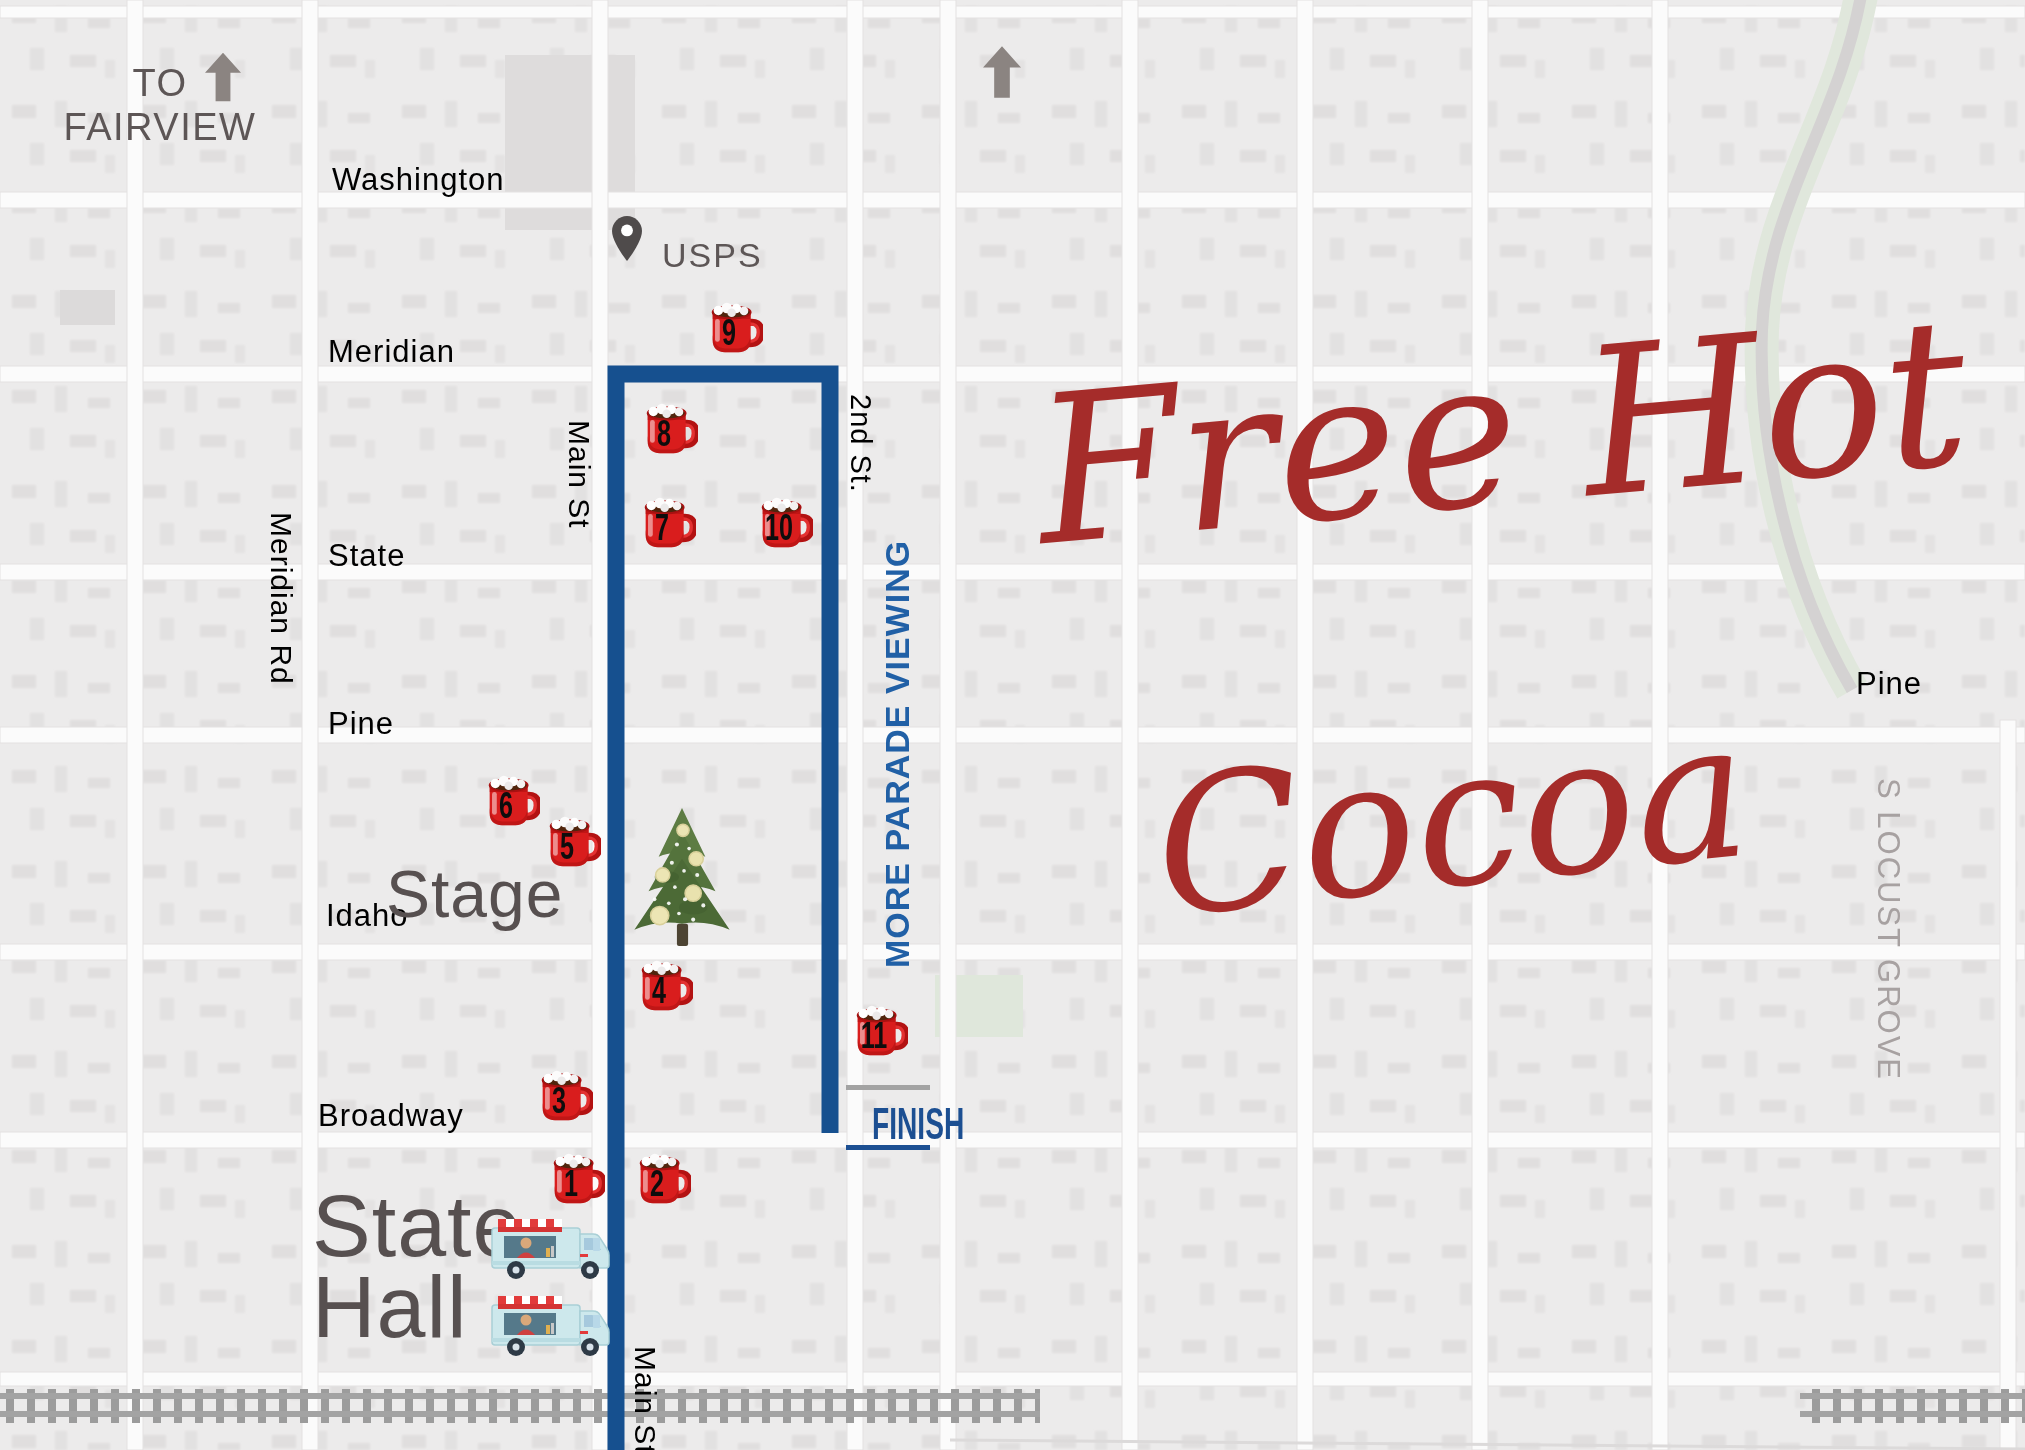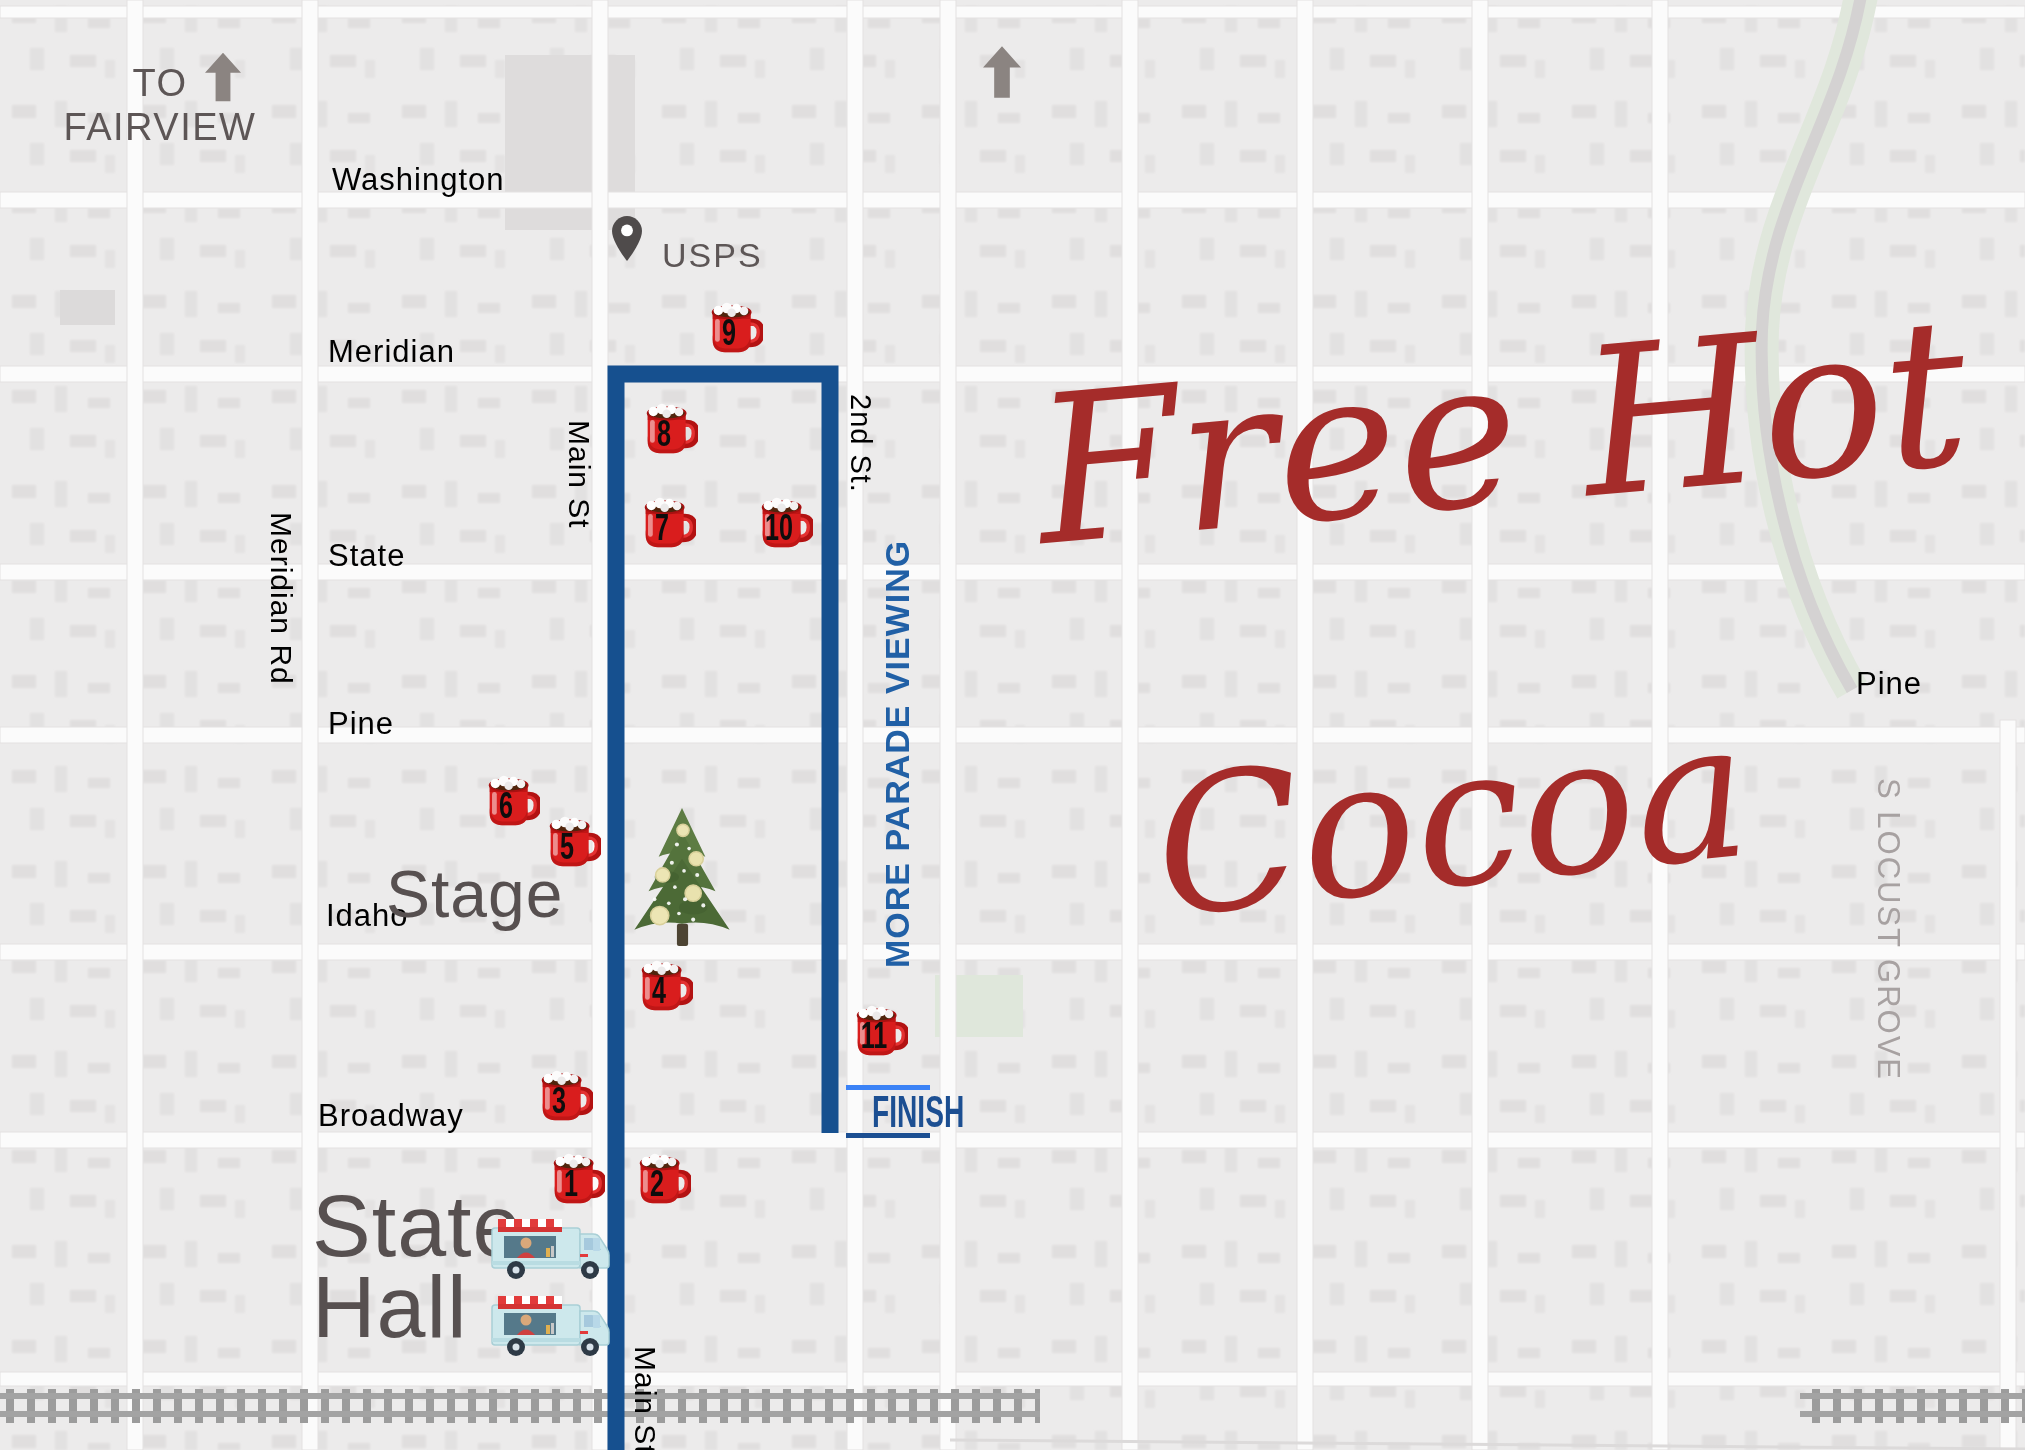--- a/index.html
+++ b/index.html
@@ -12,22 +12,22 @@
   .light{color:#a7a1a1;font-size:31px;letter-spacing:2px;}
   .big{position:absolute;color:#575050;font-size:66px;letter-spacing:1px;white-space:nowrap;}
   .cityhall{font-size:88px;line-height:.92;}
   .tofair{position:absolute;left:60px;top:62px;width:200px;text-align:center;color:#5d5656;
           font-size:38px;letter-spacing:1.5px;line-height:1.15;}
   .script{position:absolute;font-family:"DejaVu Serif",serif;font-style:italic;
           color:#a52c2a;white-space:nowrap;line-height:1;}
   .viewing{position:absolute;left:878px;top:488px;height:480px;writing-mode:vertical-rl;
            transform:rotate(180deg);color:#2160a6;font-weight:700;font-size:34px;
            letter-spacing:1px;white-space:nowrap;}
-  .finish{position:absolute;left:846px;top:1085px;width:84px;border-top:5px solid #3b82f6;
-          border-bottom:5px solid #1c4f92;padding:3px 0 2px 0;text-align:center;}
+  .finish{position:absolute;left:846px;top:1085px;width:84px;border-top:5px solid #a3a3a3;
+          border-bottom:5px solid #1c4f92;padding:15px 0 2px 0;text-align:center;}
   .finish span{display:inline-block;color:#1c4f92;font-weight:700;font-size:44px;line-height:.85;
           transform:scaleX(.64);transform-origin:center;letter-spacing:0;}
   .mug{position:absolute;width:57px;height:57px;}
   .mug svg{position:absolute;left:0;top:0;}
   .mug-num{position:absolute;left:0;top:15px;width:46px;height:38px;text-align:center;
            font-weight:700;font-size:37px;line-height:38px;color:#0e0d0d;
            transform:scaleX(.68);transform-origin:center;}
   .usps{position:absolute;left:662px;top:236px;color:#5d5656;font-size:34px;letter-spacing:2px;}
 </style>
 </head>

